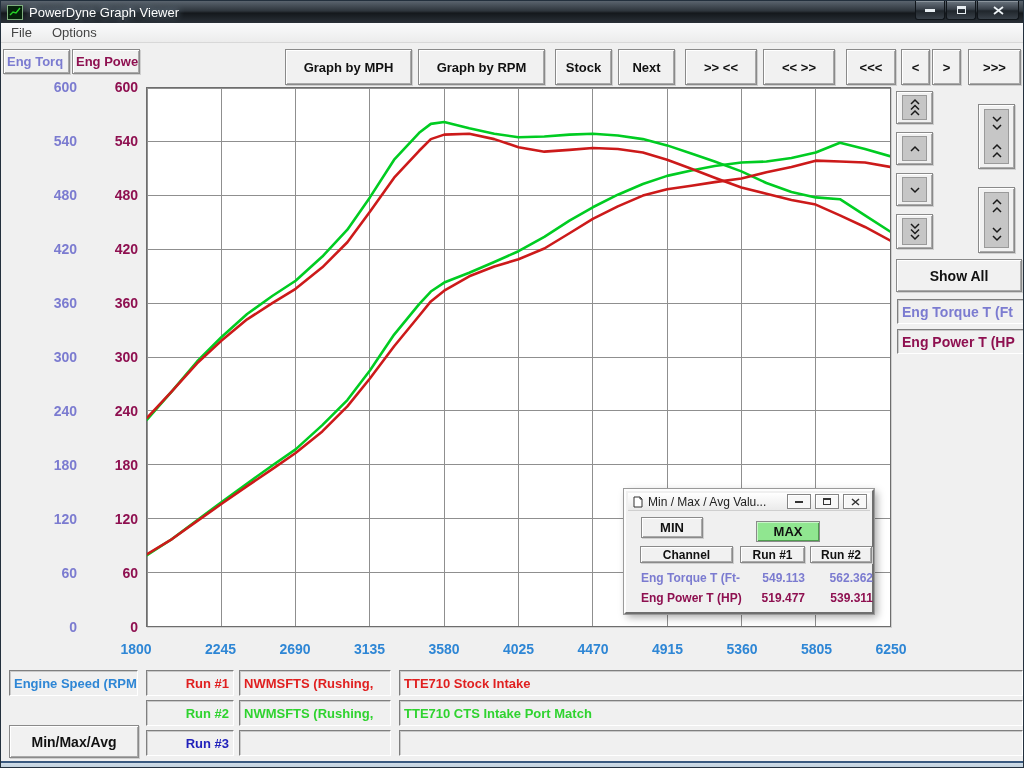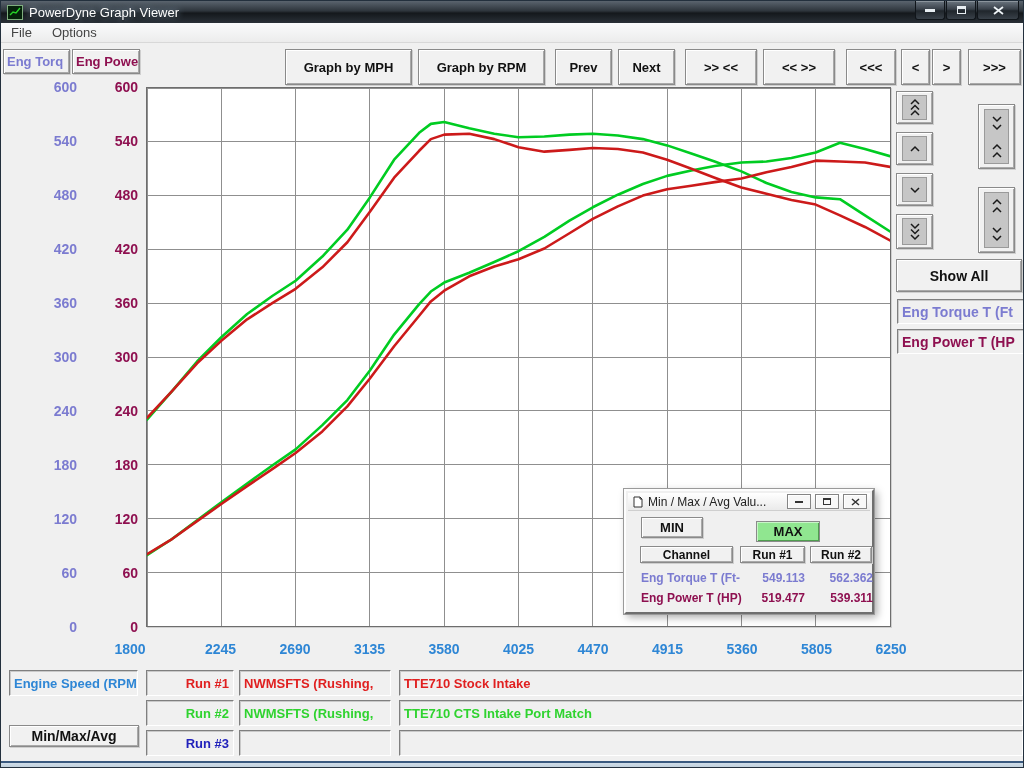--- a/index.html
+++ b/index.html
@@ -86,21 +86,21 @@
   <div class="abs menubar">
     <span>File</span>
     <span>Options</span>
   </div>
 
   <div class="abs btn purple" style="left:2px; top:48px; width:67px; height:25px; justify-content:flex-start; padding-left:3px;">Eng Torq</div>
   <div class="abs btn maroon" style="left:71px; top:48px; width:68px; height:25px; justify-content:flex-start; padding-left:3px;">Eng Powe</div>
 
   <div class="abs btn" style="left:284px; top:48px; width:127px; height:36px;">Graph by MPH</div>
   <div class="abs btn" style="left:417px; top:48px; width:127px; height:36px;">Graph by RPM</div>
-  <div class="abs btn" style="left:554px; top:48px; width:57px; height:36px;">Prev</div>
+  <div class="abs btn" style="left:554px; top:48px; width:57px; height:36px;">Stock</div>
   <div class="abs btn" style="left:617px; top:48px; width:57px; height:36px;">Next</div>
   <div class="abs btn" style="left:684px; top:48px; width:72px; height:36px;">&gt;&gt; &lt;&lt;</div>
   <div class="abs btn" style="left:762px; top:48px; width:72px; height:36px;">&lt;&lt; &gt;&gt;</div>
   <div class="abs btn" style="left:845px; top:48px; width:50px; height:36px;">&lt;&lt;&lt;</div>
   <div class="abs btn" style="left:900px; top:48px; width:29px; height:36px;">&lt;</div>
   <div class="abs btn" style="left:931px; top:48px; width:29px; height:36px;">&gt;</div>
   <div class="abs btn" style="left:967px; top:48px; width:53px; height:36px;">&gt;&gt;&gt;</div>
 
   <div class="abs" id="torque-ticks" style="left:10px; top:0; width:66px; height:660px;">
       <div class="ytick purple" style="top: 77px;">600</div>
@@ -154,21 +154,21 @@
         <line x1="0" y1="54" x2="745" y2="54" stroke="#8F8F8F" stroke-width="1" shape-rendering="crispEdges"></line>
         <line x1="0" y1="0" x2="745" y2="0" stroke="#8F8F8F" stroke-width="1" shape-rendering="crispEdges"></line>
         <path d="M0.0 333.0 L25.1 304.2 L50.2 274.5 L74.5 250.2 L100.4 226.8 L125.6 208.8 L149.0 193.5 L175.8 169.2 L200.9 142.2 L223.5 109.8 L247.8 72.0 L272.9 45.0 L284.6 36.0 L298.0 34.2 L323.1 40.5 L348.2 45.9 L372.5 49.5 L398.4 48.6 L423.6 46.8 L447.0 45.9 L472.1 47.7 L497.2 51.3 L521.5 57.6 L545.8 65.7 L569.2 73.8 L596.0 83.7 L621.1 95.4 L646.2 104.4 L670.5 109.8 L694.8 111.6 L719.9 127.8 L745.0 144.0" fill="none" stroke="#00CC22" stroke-width="2.6" stroke-linejoin="round" stroke-linecap="round"></path>
         <path d="M0.0 468.9 L25.1 452.7 L50.2 433.8 L74.5 415.8 L100.4 396.9 L125.6 378.9 L149.0 362.7 L175.8 338.4 L200.9 313.2 L223.5 283.5 L247.8 247.5 L272.9 216.9 L284.6 204.3 L298.0 195.3 L323.1 185.4 L348.2 174.6 L372.5 163.8 L398.4 149.4 L423.6 133.2 L447.0 119.7 L472.1 107.1 L497.2 96.3 L521.5 88.2 L545.8 82.8 L569.2 78.3 L596.0 74.7 L621.1 73.8 L646.2 70.2 L670.5 64.8 L694.8 54.9 L719.9 61.2 L745.0 68.4" fill="none" stroke="#00CC22" stroke-width="2.6" stroke-linejoin="round" stroke-linecap="round"></path>
         <path d="M0.0 331.2 L25.1 304.2 L50.2 276.3 L74.5 253.8 L100.4 232.2 L125.6 216.0 L149.0 201.6 L175.8 180.0 L200.9 154.8 L223.5 124.2 L247.8 90.0 L272.9 63.0 L284.6 51.3 L298.0 46.8 L323.1 45.9 L348.2 51.3 L372.5 59.4 L398.4 63.9 L423.6 62.1 L447.0 60.3 L472.1 61.2 L497.2 64.8 L521.5 72.0 L545.8 81.0 L569.2 90.0 L596.0 99.9 L621.1 106.2 L646.2 112.5 L670.5 117.0 L694.8 127.8 L719.9 139.5 L745.0 153.0" fill="none" stroke="#CC1A1A" stroke-width="2.6" stroke-linejoin="round" stroke-linecap="round"></path>
         <path d="M0.0 468.0 L25.1 452.7 L50.2 434.7 L74.5 417.6 L100.4 399.6 L125.6 382.5 L149.0 366.3 L175.8 344.7 L200.9 319.5 L223.5 291.6 L247.8 259.2 L272.9 228.6 L284.6 214.2 L298.0 203.4 L323.1 189.0 L348.2 179.1 L372.5 171.9 L398.4 161.1 L423.6 145.8 L447.0 131.4 L472.1 118.8 L497.2 108.0 L521.5 101.7 L545.8 98.1 L569.2 94.5 L596.0 90.9 L621.1 84.6 L646.2 79.2 L670.5 72.9 L694.8 73.8 L719.9 74.7 L745.0 79.2" fill="none" stroke="#CC1A1A" stroke-width="2.6" stroke-linejoin="round" stroke-linecap="round"></path>
       </svg>
   </div>
 
   <div class="abs" id="x-ticks" style="left:0; top:0; width:1024px; height:700px; pointer-events:none;">
-      <div class="xtick" style="left: 94px; top: 639px;">1800</div>
+      <div class="xtick" style="left: 100px; top: 639px;">1800</div>
       <div class="xtick" style="left: 184.5px; top: 639px;">2245</div>
       <div class="xtick" style="left: 259px; top: 639px;">2690</div>
       <div class="xtick" style="left: 333.5px; top: 639px;">3135</div>
       <div class="xtick" style="left: 408px; top: 639px;">3580</div>
       <div class="xtick" style="left: 482.5px; top: 639px;">4025</div>
       <div class="xtick" style="left: 557px; top: 639px;">4470</div>
       <div class="xtick" style="left: 631.5px; top: 639px;">4915</div>
       <div class="xtick" style="left: 706px; top: 639px;">5360</div>
       <div class="xtick" style="left: 780.5px; top: 639px;">5805</div>
       <div class="xtick" style="left: 855px; top: 639px;">6250</div>
@@ -252,21 +252,21 @@
 
     <div class="mmrow purple" style="left:15px; top:80px;">Eng Torque T (Ft-</div>
     <div class="mmval purple" style="left:109px; top:80px;">549.113</div>
     <div class="mmval purple" style="left:177px; top:80px;">562.362</div>
     <div class="mmrow maroon" style="left:15px; top:100px;">Eng Power T (HP)</div>
     <div class="mmval maroon" style="left:109px; top:100px;">519.477</div>
     <div class="mmval maroon" style="left:177px; top:100px;">539.311</div>
   </div>
 
   <div class="abs sunken blue" style="left:8px; top:669px; width:129px; height:26px;">Engine Speed (RPM</div>
-  <div class="abs btn" style="left:8px; top:724px; width:130px; height:22px; font-size:14px;">Min/Max/Avg</div>
+  <div class="abs btn" style="left:8px; top:724px; width:130px; height:33px; font-size:14px;">Min/Max/Avg</div>
 
   <div class="abs sunken red" style="left:145px; top:669px; width:88px; height:26px; justify-content:flex-end;">Run #1</div>
   <div class="abs sunken green" style="left:145px; top:699px; width:88px; height:26px; justify-content:flex-end;">Run #2</div>
   <div class="abs sunken dblue" style="left:145px; top:729px; width:88px; height:26px; justify-content:flex-end;">Run #3</div>
 
   <div class="abs sunken red" style="left:238px; top:669px; width:152px; height:26px;">NWMSFTS (Rushing,</div>
   <div class="abs sunken green" style="left:238px; top:699px; width:152px; height:26px;">NWMSFTS (Rushing,</div>
   <div class="abs sunken" style="left:238px; top:729px; width:152px; height:26px;"></div>
 
   <div class="abs sunken red" style="left:398px; top:669px; width:624px; height:26px;">TTE710 Stock Intake</div>

